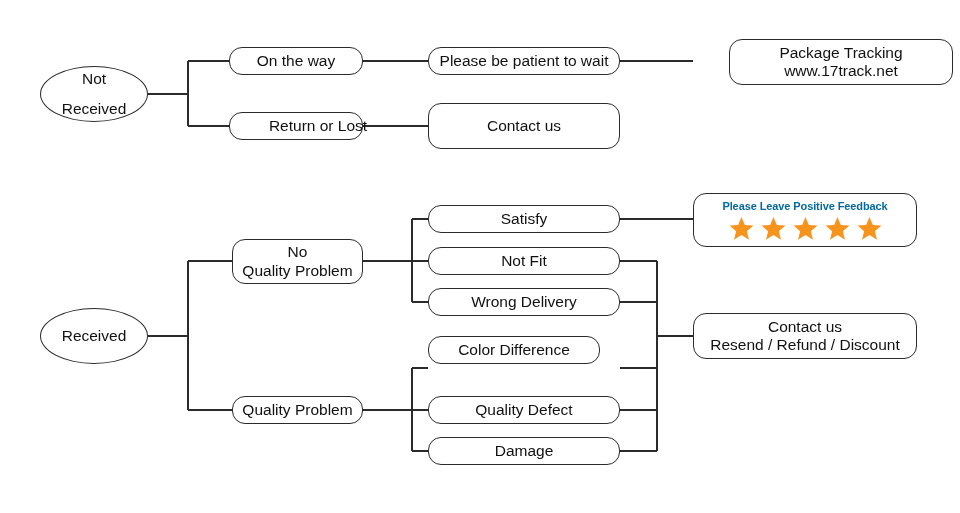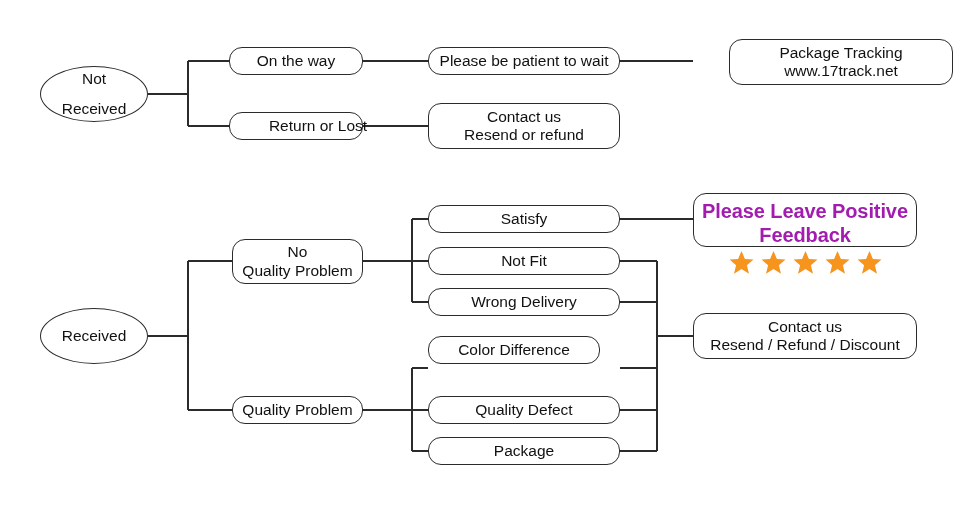--- a/index.html
+++ b/index.html
@@ -48,24 +48,24 @@
   .node .line {
     display: block;
     white-space: nowrap;
   }
   .fs16 { font-size: 15.5px; }
   .feedback-node {
     justify-content: flex-start;
     padding-top: 6px;
   }
   .feedback-title {
-    font-size: 20px;
+    font-size: 11px;
     font-weight: 700;
     letter-spacing: -0.1px;
-    color: #a21caf;
+    color: #0369a1;
   }
   .stars {
     display: flex;
     gap: 7px;
     margin-top: 3px;
   }
   .star {
     display: block;
     width: 25px;
     height: 25px;
@@ -142,21 +142,20 @@
     <span class="line">Please be patient to wait</span>
   </div>
 
   <div class="node rounded fs16" style="left:729px; top:39px; width:224px; height:46px;">
     <span class="line">Package Tracking</span>
     <span class="line">www.17track.net</span>
   </div>
 
   <div class="node rounded fs16" style="left:428px; top:103px; width:192px; height:46px;">
     <span class="line">Contact us</span>
-    <span class="line">Resend or refund</span>
   </div>
 
   <div class="node ellipse fs16" style="left:40px; top:308px; width:108px; height:56px;">
     <span class="line">Received</span>
   </div>
 
   <div class="node rounded fs16" style="left:232px; top:239px; width:131px; height:45px;">
     <span class="line">No</span>
     <span class="line">Quality Problem</span>
   </div>
@@ -179,21 +178,21 @@
 
   <div class="node rounded fs16" style="left:428px; top:336px; width:172px; height:28px;">
     <span class="line">Color Difference</span>
   </div>
 
   <div class="node rounded fs16" style="left:428px; top:396px; width:192px; height:28px;">
     <span class="line">Quality Defect</span>
   </div>
 
   <div class="node rounded fs16" style="left:428px; top:437px; width:192px; height:28px;">
-    <span class="line">Package</span>
+    <span class="line">Damage</span>
   </div>
 
   <div class="node rounded feedback-node" style="left:693px; top:193px; width:224px; height:54px;">
     <span class="feedback-title">Please Leave Positive Feedback</span>
     <span class="stars" id="stars">
         <svg class="star" viewBox="0 0 25 25">
           <polygon points="12.5,1 15.9,9 24.5,9.6 17.9,15.3 20,23.7 12.5,19.1 5,23.7 7.1,15.3 0.5,9.6 9.1,9" fill="#F7941D"></polygon>
         </svg>
         <svg class="star" viewBox="0 0 25 25">
           <polygon points="12.5,1 15.9,9 24.5,9.6 17.9,15.3 20,23.7 12.5,19.1 5,23.7 7.1,15.3 0.5,9.6 9.1,9" fill="#F7941D"></polygon>

